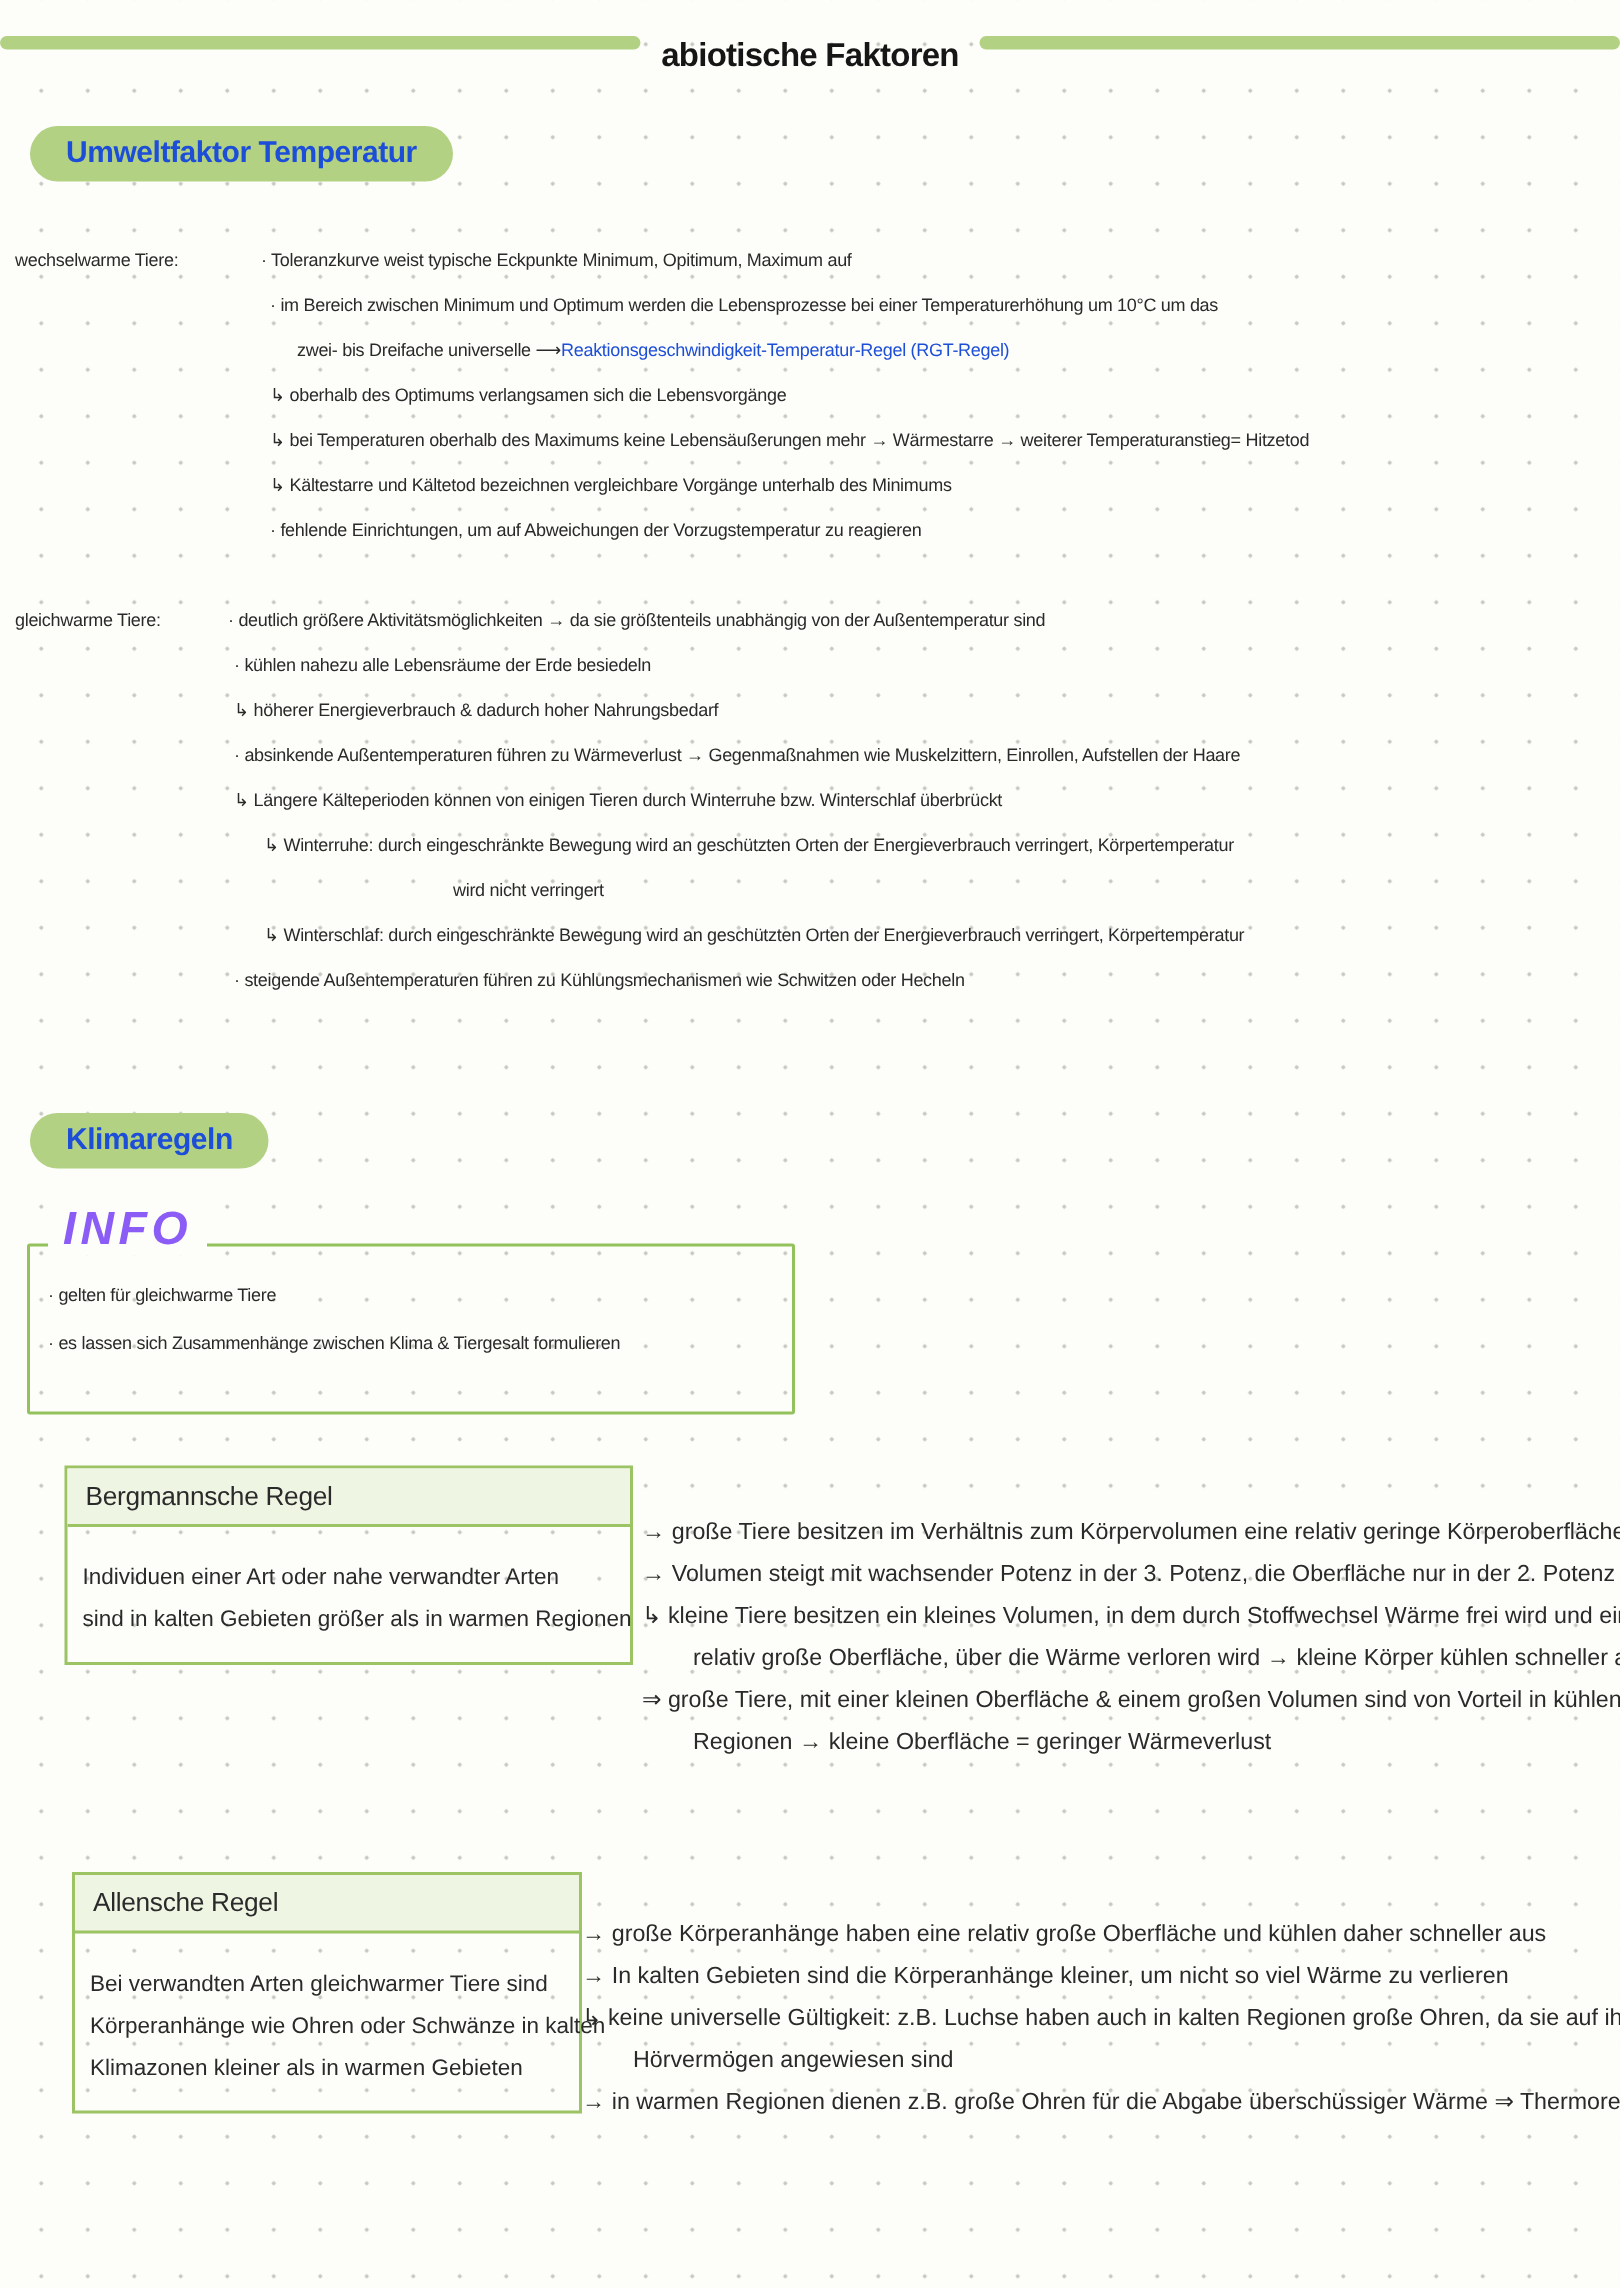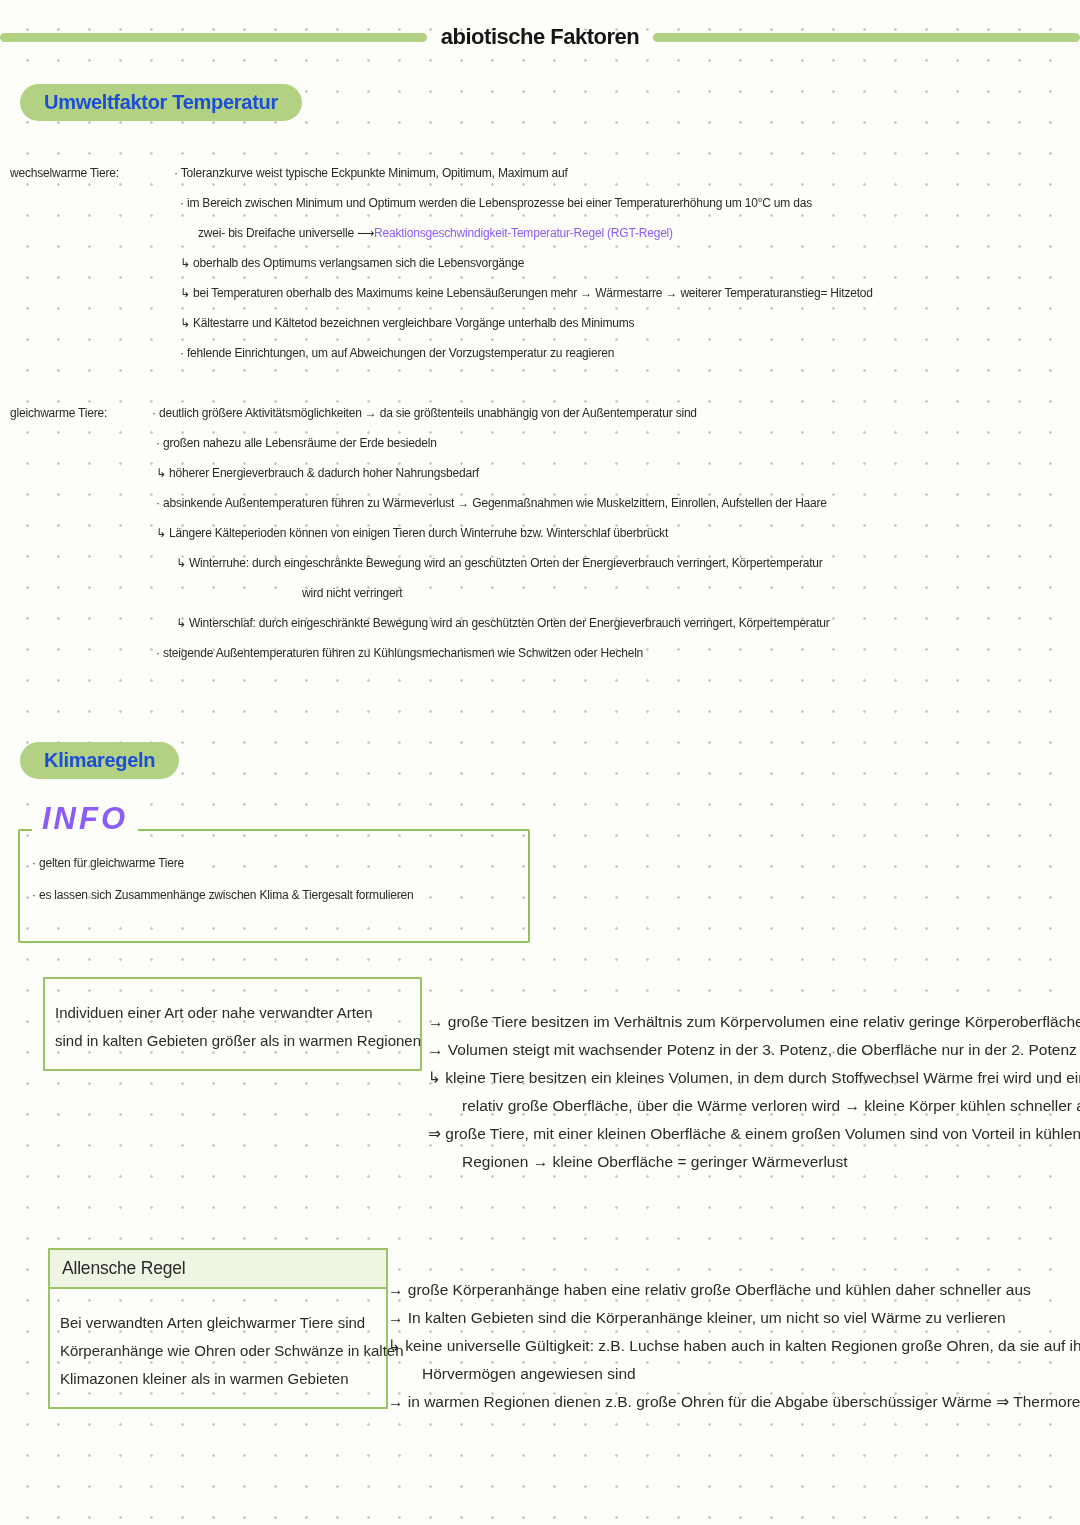--- a/index.html
+++ b/index.html
@@ -6,40 +6,40 @@
   body{
     width:1080px;height:1525px;position:relative;overflow:hidden;
     background-color:#fdfdf9;
     background-image:radial-gradient(circle,#c9c9c4 1.2px,rgba(0,0,0,0) 1.5px);
     background-size:31px 31px;background-position:12px 14px;
     font-family:"Liberation Sans","DejaVu Sans",sans-serif;
     color:#2a2a2a;
   }
   .hand{font-size:12px;color:#2a2a2a;letter-spacing:-0.2px;}
   
-  .topbar{position:absolute;top:24px;left:0;right:0;display:flex;align-items:center;gap:14px;}
+  .topbar{position:absolute;top:24px;left:0;right:0;display:flex;align-items:flex-start;gap:14px;}
   .greenbar{flex:1;height:9px;border-radius:6px;background:#b2d183;}
   .page-title{font-weight:bold;font-size:22px;letter-spacing:-0.5px;color:#161616;white-space:nowrap;}
   
   .pill{
     position:absolute;background:#b2d183;color:#1d4ed8;font-weight:bold;font-size:20px;
     padding:7px 24px;border-radius:20px;letter-spacing:-0.3px;white-space:nowrap;
   }
   
   .noteblock{position:absolute;line-height:30px;white-space:nowrap;}
   .lead{display:flex;}
   .lead .lbl{flex:none;}
   .cold .lbl{width:164px;}
   .warm .lbl{width:142px;}
   .c-ind{margin-left:170px;}
   .c-ind2{margin-left:188px;}
   .w-ind{margin-left:146px;}
   .w-sub{margin-left:166px;}
   .w-cont{margin-left:292px;}
-  .green-ink{color:#8b5cf6;}
+  .green-ink{color:#1d4ed8;}
   
   .infobox{
     position:absolute;left:18px;top:829px;width:508px;height:110px;
     border:2px solid #93c15c;border-radius:2px;
   }
   .info-title{
     position:absolute;top:-30px;left:12px;padding:0 10px;
     background:#fdfdf9;color:#8b5cf6;font-weight:bold;font-size:31px;
     letter-spacing:3px;font-style:italic;
   }
@@ -83,41 +83,42 @@
   <div class="c-ind">↳ bei Temperaturen oberhalb des Maximums keine Lebensäußerungen mehr → Wärmestarre → weiterer Temperaturanstieg= Hitzetod</div>
   <div class="c-ind">↳ Kältestarre und Kältetod bezeichnen vergleichbare Vorgänge unterhalb des Minimums</div>
   <div class="c-ind">· fehlende Einrichtungen, um auf Abweichungen der Vorzugstemperatur zu reagieren</div>
 </div>
 
 <div class="noteblock hand warm" style="left:10px;top:398px;right:10px;">
   <div class="lead">
     <span class="lbl">gleichwarme Tiere:</span>
     <span>· deutlich größere Aktivitätsmöglichkeiten → da sie größtenteils unabhängig von der Außentemperatur sind</span>
   </div>
-  <div class="w-ind">· großen nahezu alle Lebensräume der Erde besiedeln</div>
+  <div class="w-ind">· kühlen nahezu alle Lebensräume der Erde besiedeln</div>
   <div class="w-ind">↳ höherer Energieverbrauch &amp; dadurch hoher Nahrungsbedarf</div>
   <div class="w-ind">· absinkende Außentemperaturen führen zu Wärmeverlust → Gegenmaßnahmen wie Muskelzittern, Einrollen, Aufstellen der Haare</div>
   <div class="w-ind">↳ Längere Kälteperioden können von einigen Tieren durch Winterruhe bzw. Winterschlaf überbrückt</div>
   <div class="w-sub">↳ Winterruhe: durch eingeschränkte Bewegung wird an geschützten Orten der Energieverbrauch verringert, Körpertemperatur</div>
   <div class="w-cont">wird nicht verringert</div>
   <div class="w-sub">↳ Winterschlaf: durch eingeschränkte Bewegung wird an geschützten Orten der Energieverbrauch verringert, Körpertemperatur</div>
   <div class="w-ind">· steigende Außentemperaturen führen zu Kühlungsmechanismen wie Schwitzen oder Hecheln</div>
 </div>
 
 <div class="pill" style="left:20px;top:742px;">Klimaregeln</div>
 
 <div class="infobox">
   <div class="info-title">INFO</div>
   <div class="body hand">
     <div>· gelten für gleichwarme Tiere</div>
     <div>· es lassen sich Zusammenhänge zwischen Klima &amp; Tiergesalt formulieren</div>
   </div>
 </div>
 
 <div class="rulebox berg">
+  <div class="hdr">Bergmannsche Regel</div>
   <div class="bdy">
     <div>Individuen einer Art oder nahe verwandter Arten</div>
     <div>sind in kalten Gebieten größer als in warmen Regionen</div>
   </div>
 </div>
 
 <div class="sidenotes berg-notes">
   <div>→ große Tiere besitzen im Verhältnis zum Körpervolumen eine relativ geringe Körperoberfläche</div>
   <div>→ Volumen steigt mit wachsender Potenz in der 3. Potenz, die Oberfläche nur in der 2. Potenz</div>
   <div>↳ kleine Tiere besitzen ein kleines Volumen, in dem durch Stoffwechsel Wärme frei wird und eine</div>

